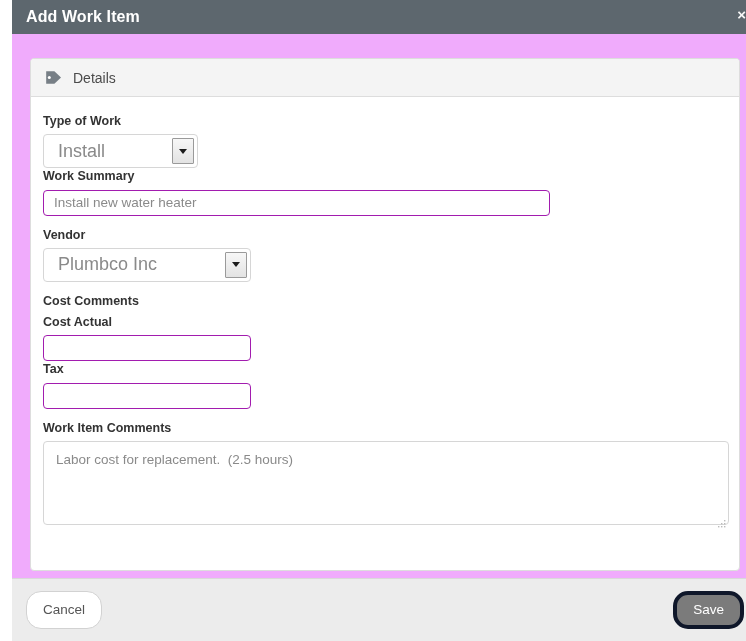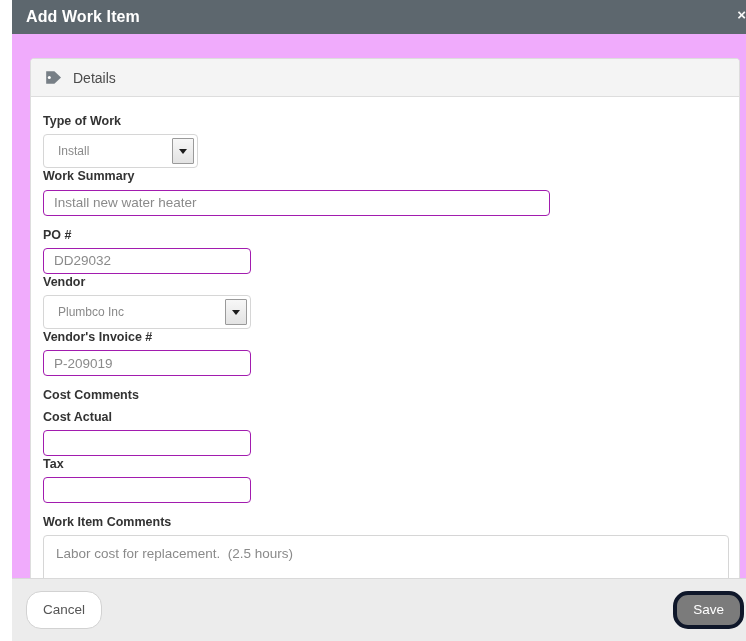--- a/index.html
+++ b/index.html
@@ -127,21 +127,21 @@
     align-items: center;
   }
 
   
   .sel {
     position: relative;
     height: 34px;
     border: 1px solid #d6d6d6;
     border-radius: 4px;
     background: #ffffff;
-    font-size: 12px;
+    font-size: 18px;
     color: #8a8a8a;
     display: flex;
     align-items: center;
     padding: 0 34px 0 14px;
     width: 100%;
     cursor: pointer;
   }
   .sel.small { width: 155px; }
   .sel-arrow {
     position: absolute;
@@ -257,35 +257,27 @@
             </div>
           </div>
           <div class="fg summary">
             <label class="fl">Work Summary</label>
             <input class="inp" type="text" value="Install new water heater" style="">
           </div>
         </div>
 
         <div class="form-row">
           <div class="fg col3">
-            <label class="fl">PO #</label>
-            <input class="inp" type="text" value="DD29032" style="">
-          </div>
-          <div class="fg col3">
             <label class="fl">Vendor</label>
             <div class="sel">
               <span>Plumbco Inc</span>
               <span class="sel-arrow">
                   <i></i>
                 </span>
             </div>
-          </div>
-          <div class="fg col3 last">
-            <label class="fl">Vendor's Invoice #</label>
-            <input class="inp" type="text" value="P-209019" style="">
           </div>
         </div>
 
         <div class="form-row">
           <div class="fg col3">
             <label class="fl">Cost Comments</label>
           </div>
           <div class="fg col3">
             <label class="fl">Cost Actual</label>
             <input class="inp" type="text" value="" style="">

